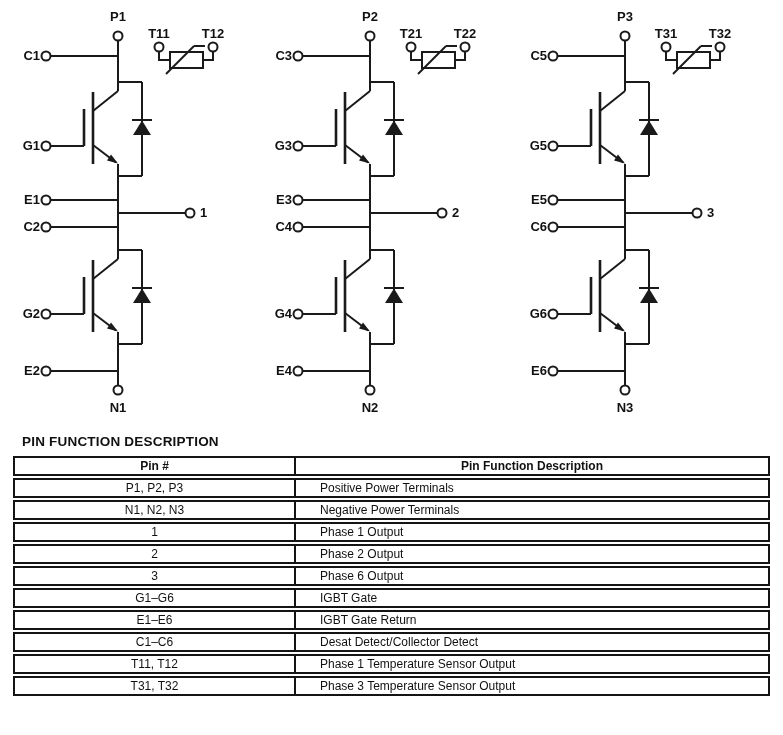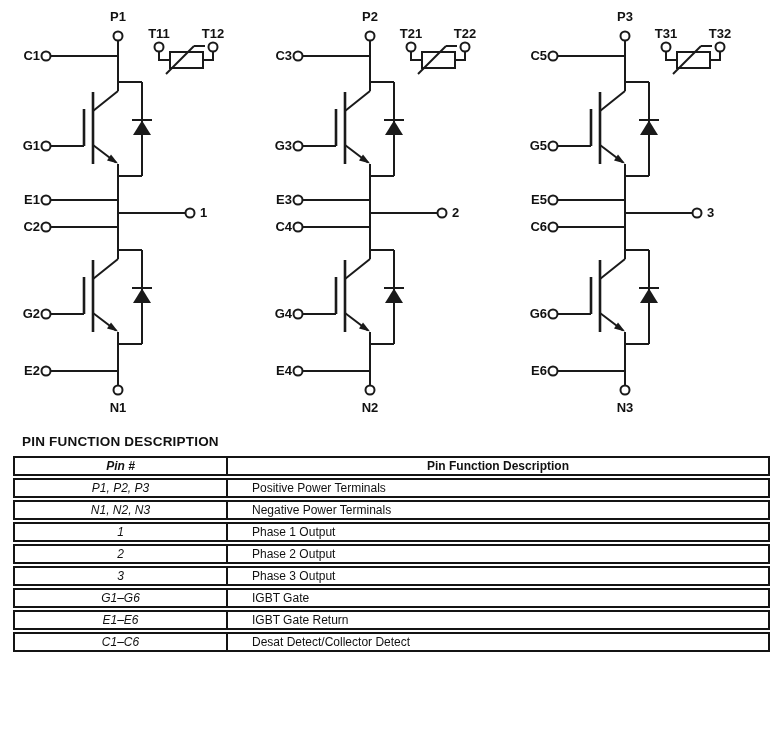--- a/index.html
+++ b/index.html
@@ -47,24 +47,23 @@
     font-size: 12px;
     line-height: 14px;
     padding: 1px 0;
     color: #111111;
     background: #ffffff;
     overflow: hidden;
     white-space: nowrap;
   }
   .pin-table th { font-weight: bold; text-align: center; }
   .pin-table th:first-child, .pin-table td:first-child {
-    width: 213px;
+    width: 281px;
     border-right: none;
     text-align: center;
-    font-style: italic;
   }
   .pin-table td:last-child { text-align: left; padding-left: 24px; }
 </style>
 </head>
 <body>
 
 <div class="page">
 
   <svg class="schematic" viewBox="0 0 783 430" xmlns="http://www.w3.org/2000/svg" xmlns:xlink="http://www.w3.org/1999/xlink" stroke="#1a1a1a" stroke-width="2" fill="none">
 
@@ -186,30 +185,38 @@
       <tr>
           <td>1</td>
           <td>Phase 1 Output</td>
         </tr>
       <tr>
           <td>2</td>
           <td>Phase 2 Output</td>
         </tr>
       <tr>
           <td>3</td>
-          <td>Phase 3 Output</td>
+          <td>Phase 6 Output</td>
         </tr>
       <tr>
           <td>G1–G6</td>
           <td>IGBT Gate</td>
         </tr>
       <tr>
           <td>E1–E6</td>
           <td>IGBT Gate Return</td>
         </tr>
       <tr>
           <td>C1–C6</td>
           <td>Desat Detect/Collector Detect</td>
         </tr>
+      <tr>
+          <td>T11, T12</td>
+          <td>Phase 1 Temperature Sensor Output</td>
+        </tr>
+      <tr>
+          <td>T31, T32</td>
+          <td>Phase 3 Temperature Sensor Output</td>
+        </tr>
     </tbody>
   </table>
 
 </div>
 
 </body></html>

